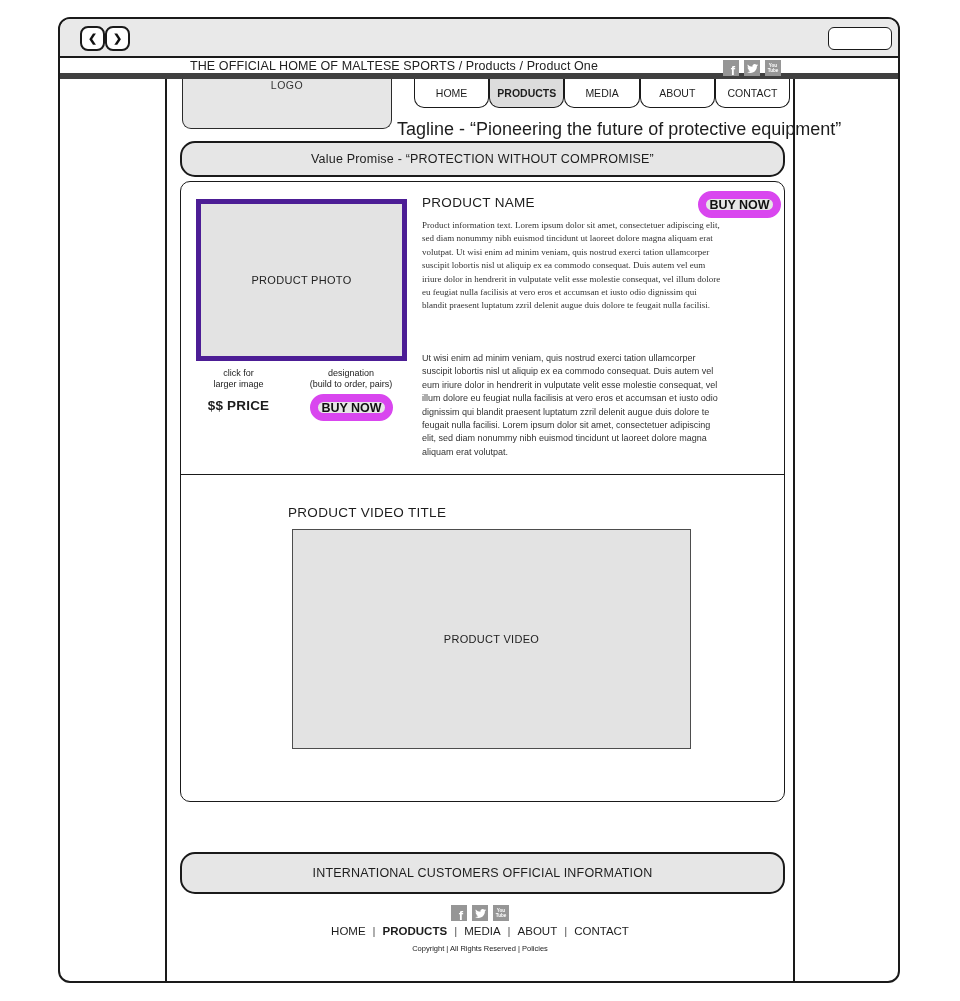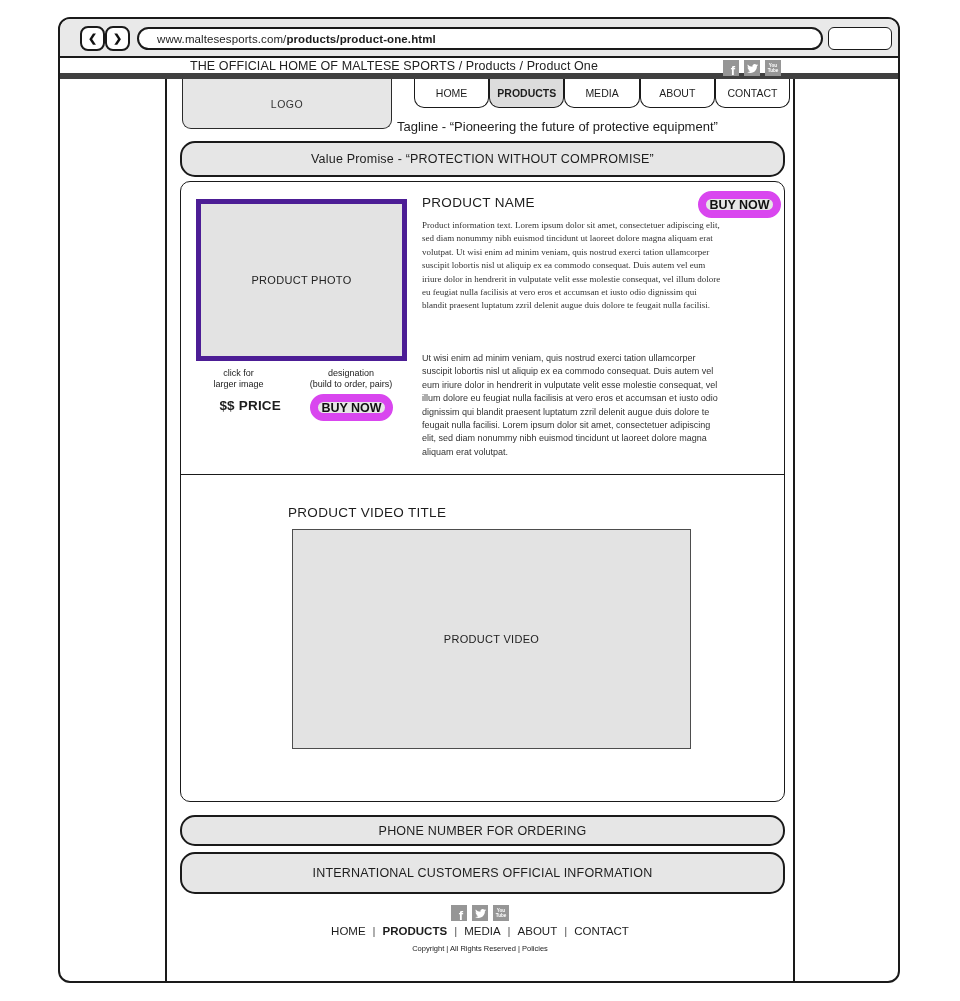--- a/index.html
+++ b/index.html
@@ -72,34 +72,34 @@
     position: absolute; left: 105px; top: 0; width: 630px; height: 100%;
     border-left: 2px solid #1a1a1a; border-right: 2px solid #1a1a1a;
     background: #fff;
   }
 
   
   .logo-box {
     position: absolute; left: 15px; top: 0; width: 210px; height: 50px;
     background: #e6e6e6; border: 1.5px solid #2b2b2b; border-top: none;
     border-radius: 0 0 9px 9px;
-    display: flex; align-items: center; justify-content: center;
+    display: flex; justify-content: center;
     font-size: 10.5px; letter-spacing: 0.5px; color: #333; cursor: pointer;
   }
   .tabs { position: absolute; left: 247px; top: 0; width: 376px; display: flex; }
   .tab {
     flex: 1 1 0; height: 29px; background: #fff;
     border: 1.5px solid #1a1a1a; border-top: none; border-radius: 0 0 10px 10px;
     display: flex; align-items: center; justify-content: center;
     font-size: 10.5px; color: #1d1d1d; cursor: pointer; white-space: nowrap;
   }
   .tab.tab-active { background: #dcdcdc; font-weight: bold; }
   .tagline {
     position: absolute; left: 230px; top: 40px; width: 393px;
-    text-align: left; font-size: 13px; color: #1d1d1d; white-space: nowrap;
+    text-align: left; font-size: 18px; color: #1d1d1d; white-space: nowrap;
   }
 
   
   .pill-bar {
     position: absolute; left: 13px; width: 605px;
     background: #e6e6e6; border: 2px solid #1a1a1a; border-radius: 15px;
     display: flex; align-items: center; justify-content: center;
     font-size: 12.5px; color: #1d1d1d; letter-spacing: 0.2px;
   }
   .value-bar { top: 62px; height: 36px; }
@@ -115,21 +115,21 @@
     position: absolute; left: 15px; top: 17px; width: 211px; height: 162px;
     background: #e3e3e3; border: 5px solid #4c1d95;
     display: flex; align-items: center; justify-content: center;
     font-size: 11px; color: #222; letter-spacing: 0.3px; cursor: pointer;
   }
   .caption { position: absolute; text-align: center; font-size: 9px; line-height: 1.25; color: #222; }
   .caption-click { left: 15px; top: 186px; width: 85px; }
   .caption-designation { left: 108px; top: 186px; width: 124px; }
   .price {
     position: absolute; left: 15px; top: 216px; width: 85px;
-    text-align: right; font-size: 13.5px; font-weight: bold; letter-spacing: 0.2px;
+    text-align: center; font-size: 13.5px; font-weight: bold; letter-spacing: 0.2px;
   }
   .buy-btn {
     position: absolute; width: 83px; height: 27px;
     background: #e6e6e6; border: 8px solid #d946ef; border-radius: 14px;
     display: flex; align-items: center; justify-content: center;
     font-size: 12.5px; font-weight: bold; color: #111; cursor: pointer;
   }
   .buy-btn.buy-top   { left: 517px; top: 9px; }
   .buy-btn.buy-small { left: 129px; top: 212px; }
   .product-name {
@@ -177,24 +177,20 @@
 
 <div class="window">
 
   <div class="chrome">
     <div class="nav-btn back">
       <span>❮</span>
     </div>
     <div class="nav-btn fwd">
       <span>❯</span>
     </div>
-    <div class="url-pill">
-      <span>www.maltesesports.com/</span>
-        <span class="bold">products/product-one.html</span>
-    </div>
     <div class="chrome-extra-box"></div>
   </div>
 
   <div class="header-row">
     <div class="breadcrumb">THE OFFICIAL HOME OF MALTESE SPORTS / Products / Product One</div>
     <div class="social-row header-social">
       <div class="social-icon">
         <span class="fb-glyph">f</span>
       </div>
       <div class="social-icon">
@@ -271,23 +267,20 @@
 
         <div class="divider"></div>
 
         <div class="video-title">PRODUCT VIDEO TITLE</div>
         <div class="video-box">
           <span>PRODUCT VIDEO</span>
         </div>
 
       </div>
 
-      <div class="pill-bar phone-bar">
-        <span>PHONE NUMBER FOR ORDERING</span>
-      </div>
       <div class="pill-bar intl-bar">
         <span>INTERNATIONAL CUSTOMERS OFFICIAL INFORMATION</span>
       </div>
 
       <div class="footer-social">
         <div class="social-row">
           <div class="social-icon">
             <span class="fb-glyph">f</span>
           </div>
           <div class="social-icon">

